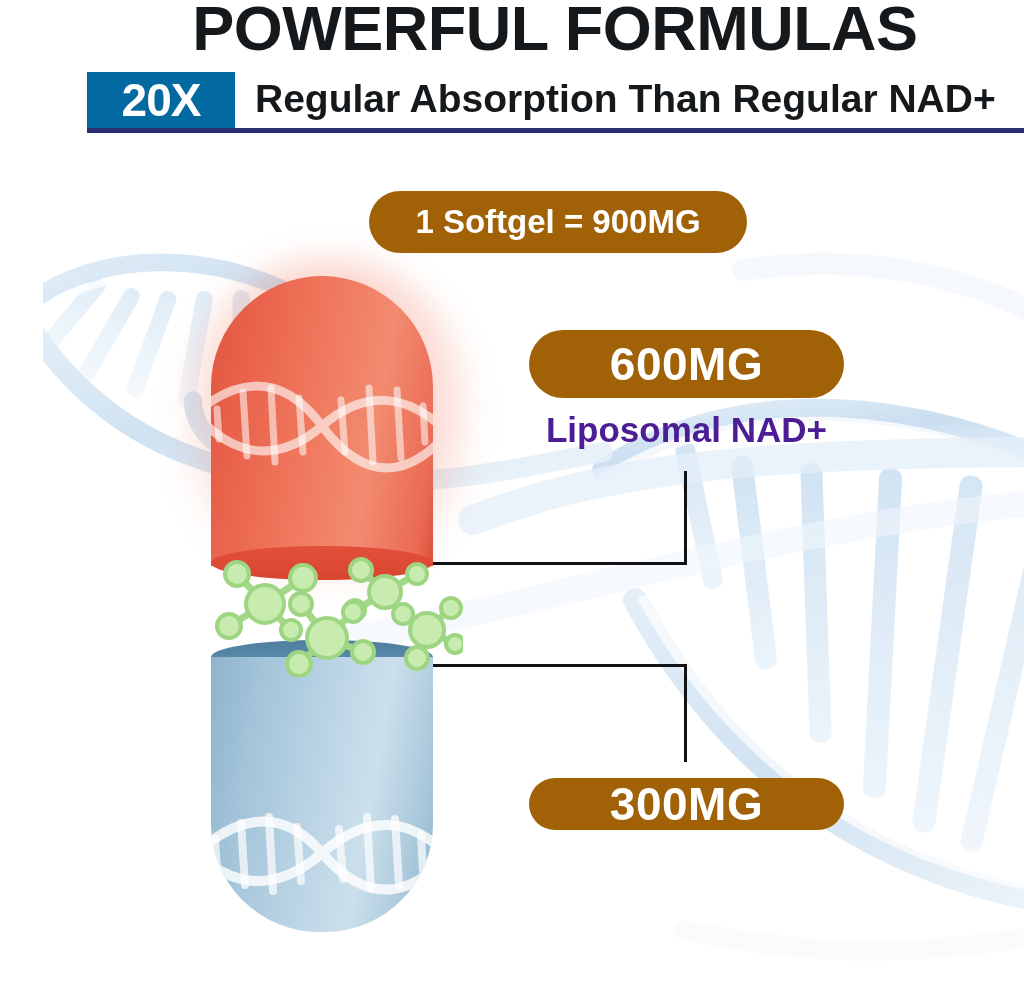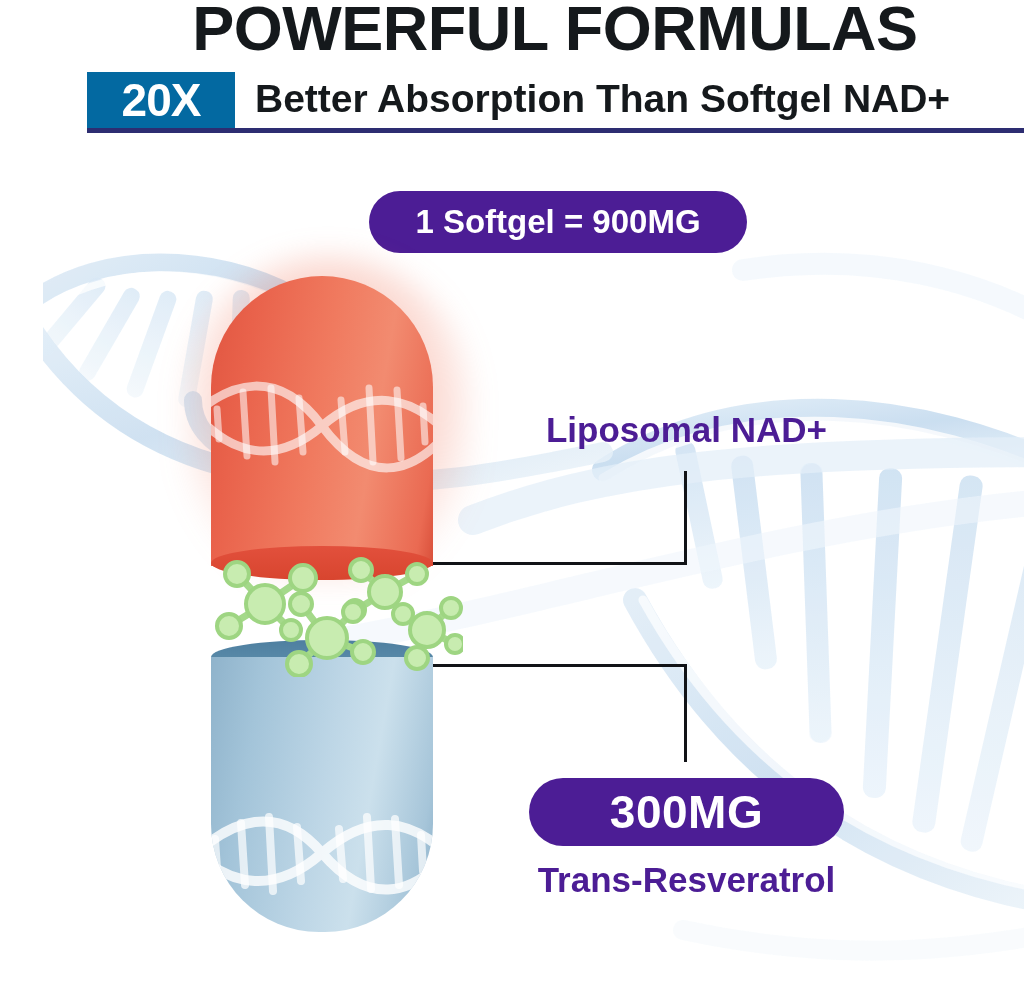--- a/index.html
+++ b/index.html
@@ -81,21 +81,21 @@
     left: 44px;
     top: 128px;
     width: 940px;
     height: 5px;
     background: #2d2d71;
   }
 
   
   .pill {
     position: absolute;
-    background: #4c1d95;
+    background: #a16207;
     color: #ffffff;
     font-weight: bold;
     text-align: center;
     white-space: nowrap;
     display: flex;
     align-items: center;
     justify-content: center;
   }
   .pill-softgel {
     left: 326px;
@@ -111,21 +111,21 @@
     width: 315px;
     height: 68px;
     border-radius: 34px;
     font-size: 46px;
     letter-spacing: 0.5px;
   }
   .pill-300 {
     left: 486px;
     top: 778px;
     width: 315px;
-    height: 68px;
+    height: 52px;
     border-radius: 34px;
     font-size: 46px;
     letter-spacing: 0.5px;
   }
   .caption {
     position: absolute;
     font-size: 35px;
     font-weight: bold;
     color: #4c1d95;
     white-space: nowrap;
@@ -284,21 +284,21 @@
 
       <path d="M700 270 C 830 250 940 280 1024 330" fill="none" stroke="#f0f7fc" stroke-width="22" stroke-linecap="round" opacity="0.7"></path>
       <path d="M640 930 C 780 960 900 955 1024 930" fill="none" stroke="#f2f8fc" stroke-width="20" stroke-linecap="round" opacity="0.55"></path>
     </g>
   </svg>
 
   <div class="headline">POWERFUL FORMULAS</div>
 
   <div class="subrow">
     <div class="badge-20x">20X</div>
-    <div class="subrow-text">Better Absorption Than Softgel NAD+</div>
+    <div class="subrow-text">Regular Absorption Than Regular NAD+</div>
   </div>
   <div class="underline"></div>
 
   <div class="pill pill-softgel">1 Softgel = 900MG</div>
 
   <div class="leader leader-top-h"></div>
   <div class="leader leader-top-v"></div>
   <div class="leader leader-bot-h"></div>
   <div class="leader leader-bot-v"></div>
 
@@ -378,18 +378,18 @@
       <circle cx="158" cy="18" r="11"></circle>
       <circle cx="214" cy="22" r="10"></circle>
       <circle cx="150" cy="60" r="10"></circle>
       <circle cx="200" cy="62" r="10"></circle>
       <circle cx="248" cy="56" r="10"></circle>
       <circle cx="214" cy="106" r="11"></circle>
       <circle cx="252" cy="92" r="9"></circle>
     </g>
   </svg>
 
+  <div class="pill pill-600">600MG</div>
   <div class="caption caption-600">Liposomal NAD+</div>
 
   <div class="pill pill-300">300MG</div>
-  <div class="caption caption-300">Trans-Resveratrol</div>
 
 </div>
 
 </body></html>

